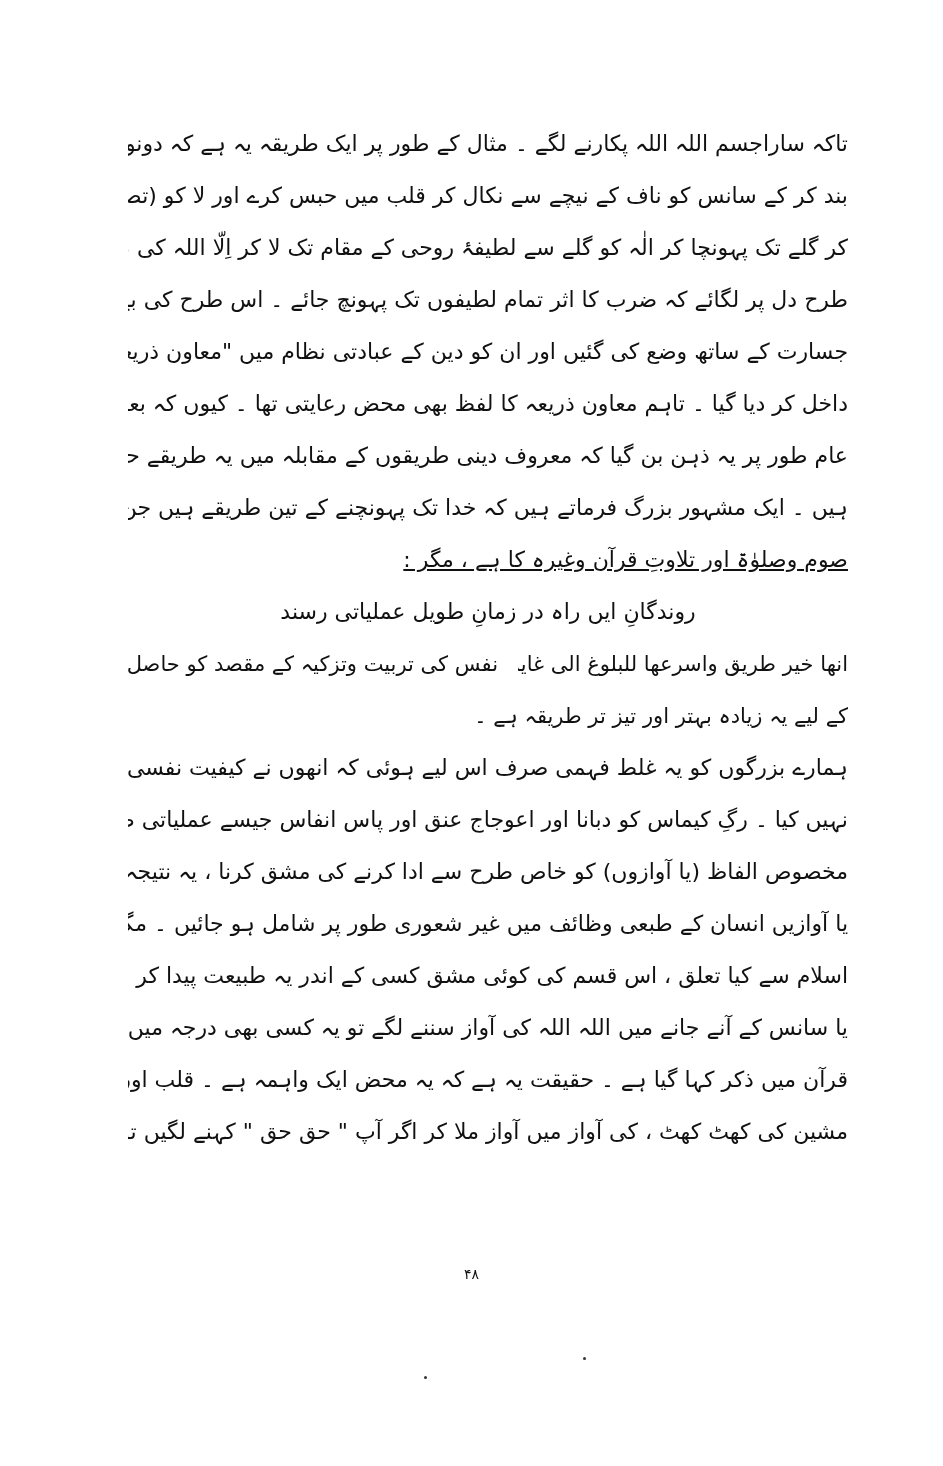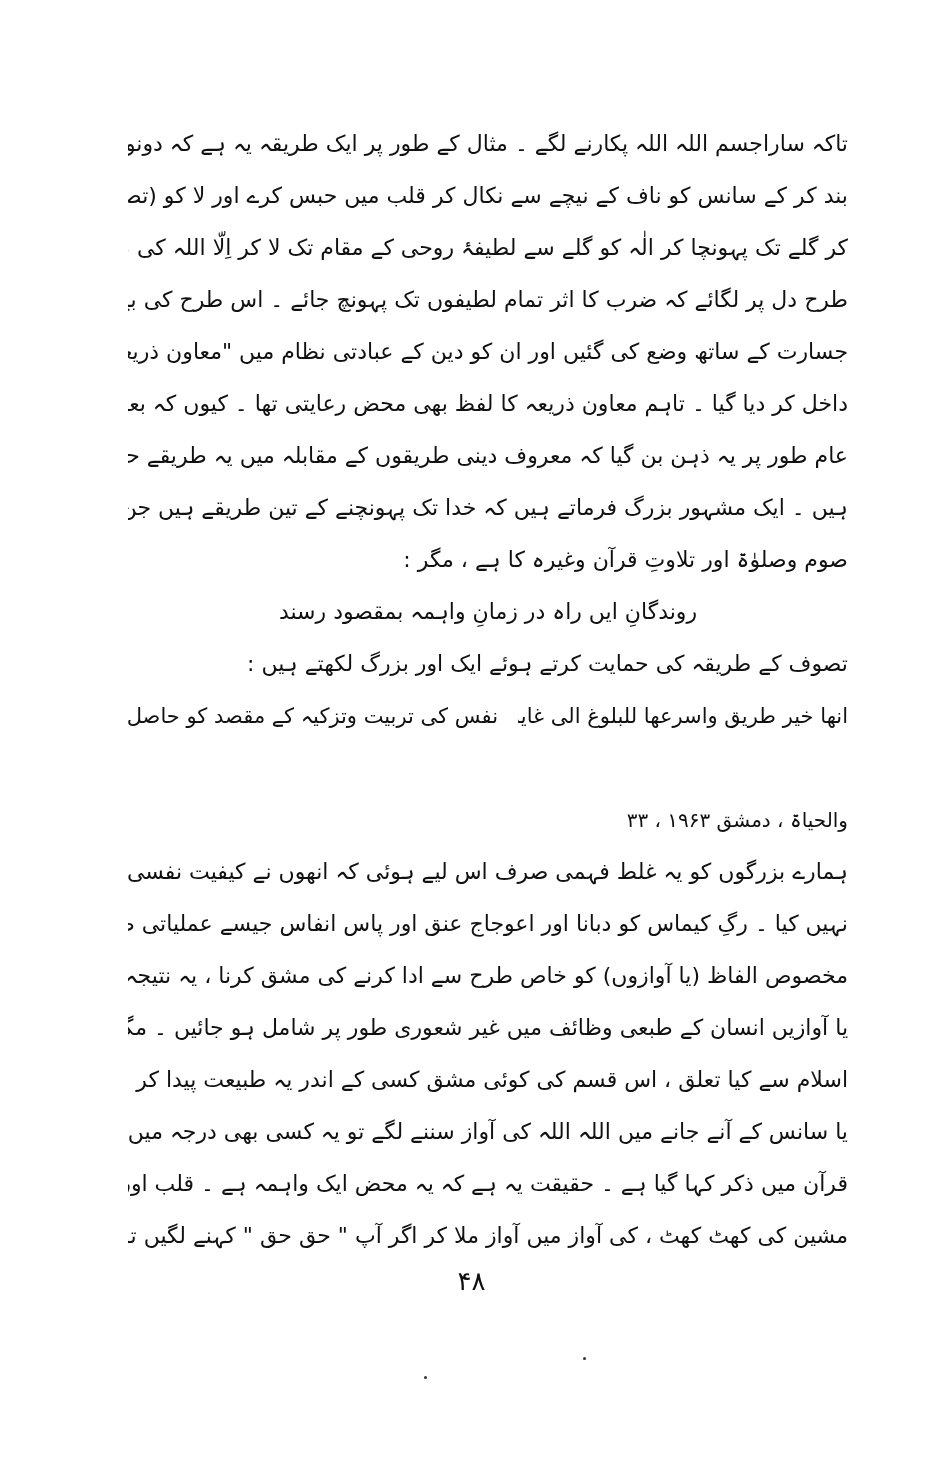--- a/index.html
+++ b/index.html
@@ -28,20 +28,21 @@
       height: 52px;
       line-height: 52px;
       font-size: 22px;
       white-space: nowrap;
       text-align: justify;
       text-align-last: justify;
       overflow: hidden;
     }
     .line.short {
       text-align-last: right;
+      text-decoration: underline;
     }
     .line.center {
       text-align: center;
       text-align-last: center;
     }
     .couplet {
       display: flex;
       flex-direction: row;
       justify-content: space-between;
       height: 52px;
@@ -65,21 +66,21 @@
       font-size: 20px;
       text-align: right;
       white-space: nowrap;
     }
     .page-number {
       position: absolute;
       left: 0;
       width: 943px;
       top: 1266px;
       text-align: center;
-      font-size: 26px;
+      font-size: 14px;
       direction: rtl;
     }
     .speck {
       position: absolute;
       width: 3px;
       height: 3px;
       border-radius: 50%;
       background: #333333;
     }
   </style>
@@ -93,33 +94,32 @@
     <span class="line">بند کر کے سانس کو ناف کے نیچے سے نکال کر قلب میں حبس کرے اور لا کو (تصور میں) ناف سے اٹھا</span>
     <span class="line">کر گلے تک پہونچا کر الٰہ کو گلے سے لطیفۂ روحی کے مقام تک لا کر اِلّا اللہ کی ضرب خوب زور سے اس</span>
     <span class="line">طرح دل پر لگائے کہ ضرب کا اثر تمام لطیفوں تک پہونچ جائے ۔ اس طرح کی بے شمار چیزیں حیرت انگیز</span>
     <span class="line">جسارت کے ساتھ وضع کی گئیں اور ان کو دین کے عبادتی نظام میں "معاون ذریعہ" کی حیثیت سے</span>
     <span class="line">داخل کر دیا گیا ۔ تاہم معاون ذریعہ کا لفظ بھی محض رعایتی تھا ۔ کیوں کہ بعض ظاہری کرشموں کی وجہ سے</span>
     <span class="line">عام طور پر یہ ذہن بن گیا کہ معروف دینی طریقوں کے مقابلہ میں یہ طریقے حصولِ مقصد کے لیے زیادہ مفید</span>
     <span class="line">ہیں ۔ ایک مشہور بزرگ فرماتے ہیں کہ خدا تک پہونچنے کے تین طریقے ہیں جن میں سے ایک طریقہ</span>
     <span class="line short">صوم وصلوٰۃ اور تلاوتِ قرآن وغیرہ کا ہے ، مگر :</span>
   </div>
 
-  <span class="line center">روندگانِ ایں راہ در زمانِ واہمہ بمقصود رسند</span>
-  <span class="line short">تصوف کے طریقہ کی حمایت کرتے ہوئے ایک اور بزرگ لکھتے ہیں :</span>
+  <span class="line center">روندگانِ ایں راہ در زمانِ طویل عملیاتی رسند</span>
 
   <div>
     <div class="couplet">
       <span class="arabic">انها خير طريق واسرعها للبلوغ الى غاية</span>
       <span class="urdu">نفس کی تربیت وتزکیہ کے مقصد کو حاصل کرنے</span>
     </div>
     <div class="couplet">
+      <span class="urdu">کے لیے یہ زیادہ بہتر اور تیز تر طریقہ ہے ۔</span>
     </div>
   </div>
 
-  <div class="citation">والحیاۃ ، دمشق ۱۹۶۳ ، ۳۳</div>
 
   <div>
     <span class="line">ہمارے بزرگوں کو یہ غلط فہمی صرف اس لیے ہوئی کہ انھوں نے کیفیت نفسی اور کیفیت عادی میں فرق</span>
     <span class="line">نہیں کیا ۔ رگِ کیماس کو دبانا اور اعوجاج عنق اور پاس انفاس جیسے عملیاتی طریقوں کی مدد سے کچھ</span>
     <span class="line">مخصوص الفاظ (یا آوازوں) کو خاص طرح سے ادا کرنے کی مشق کرنا ، یہ نتیجہ دکھا سکتا ہے کہ وہ الفاظ</span>
     <span class="line">یا آوازیں انسان کے طبعی وظائف میں غیر شعوری طور پر شامل ہو جائیں ۔ مگر اس لفظی ورزش کا</span>
     <span class="line">اسلام سے کیا تعلق ، اس قسم کی کوئی مشق کسی کے اندر یہ طبیعت پیدا کر دے کہ وہ اپنے دل کی دھڑکنوں</span>
     <span class="line">یا سانس کے آنے جانے میں اللہ اللہ کی آواز سننے لگے تو یہ کسی بھی درجہ میں وہ چیز نہیں ہے جس کو</span>
     <span class="line">قرآن میں ذکر کہا گیا ہے ۔ حقیقت یہ ہے کہ یہ محض ایک واہمہ ہے ۔ قلب اور تنفس تو درکنار کسی</span>
     <span class="line">مشین کی کھٹ کھٹ ، کی آواز میں آواز ملا کر اگر آپ " حق حق " کہنے لگیں تو کچھ دیر کی مشق کے</span>

